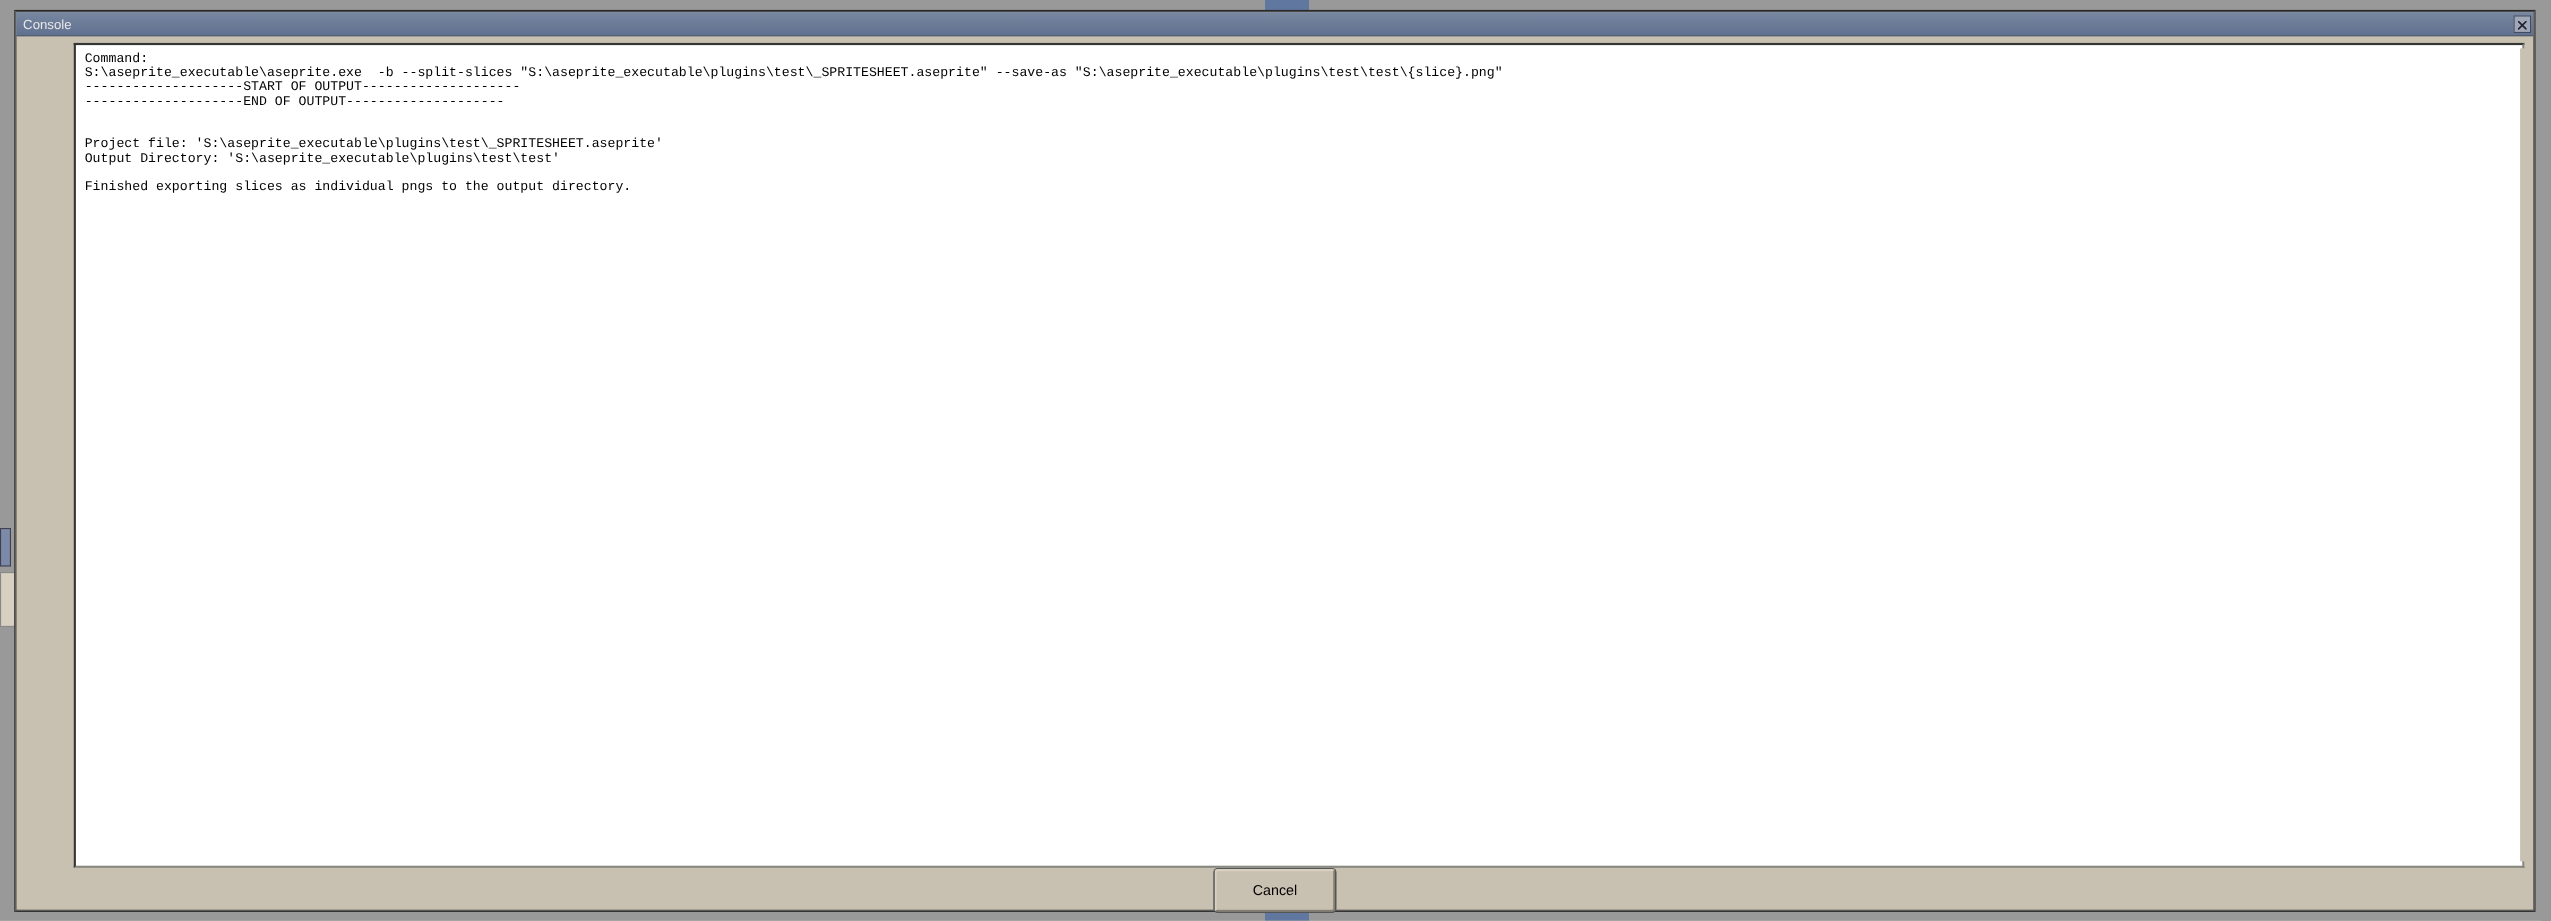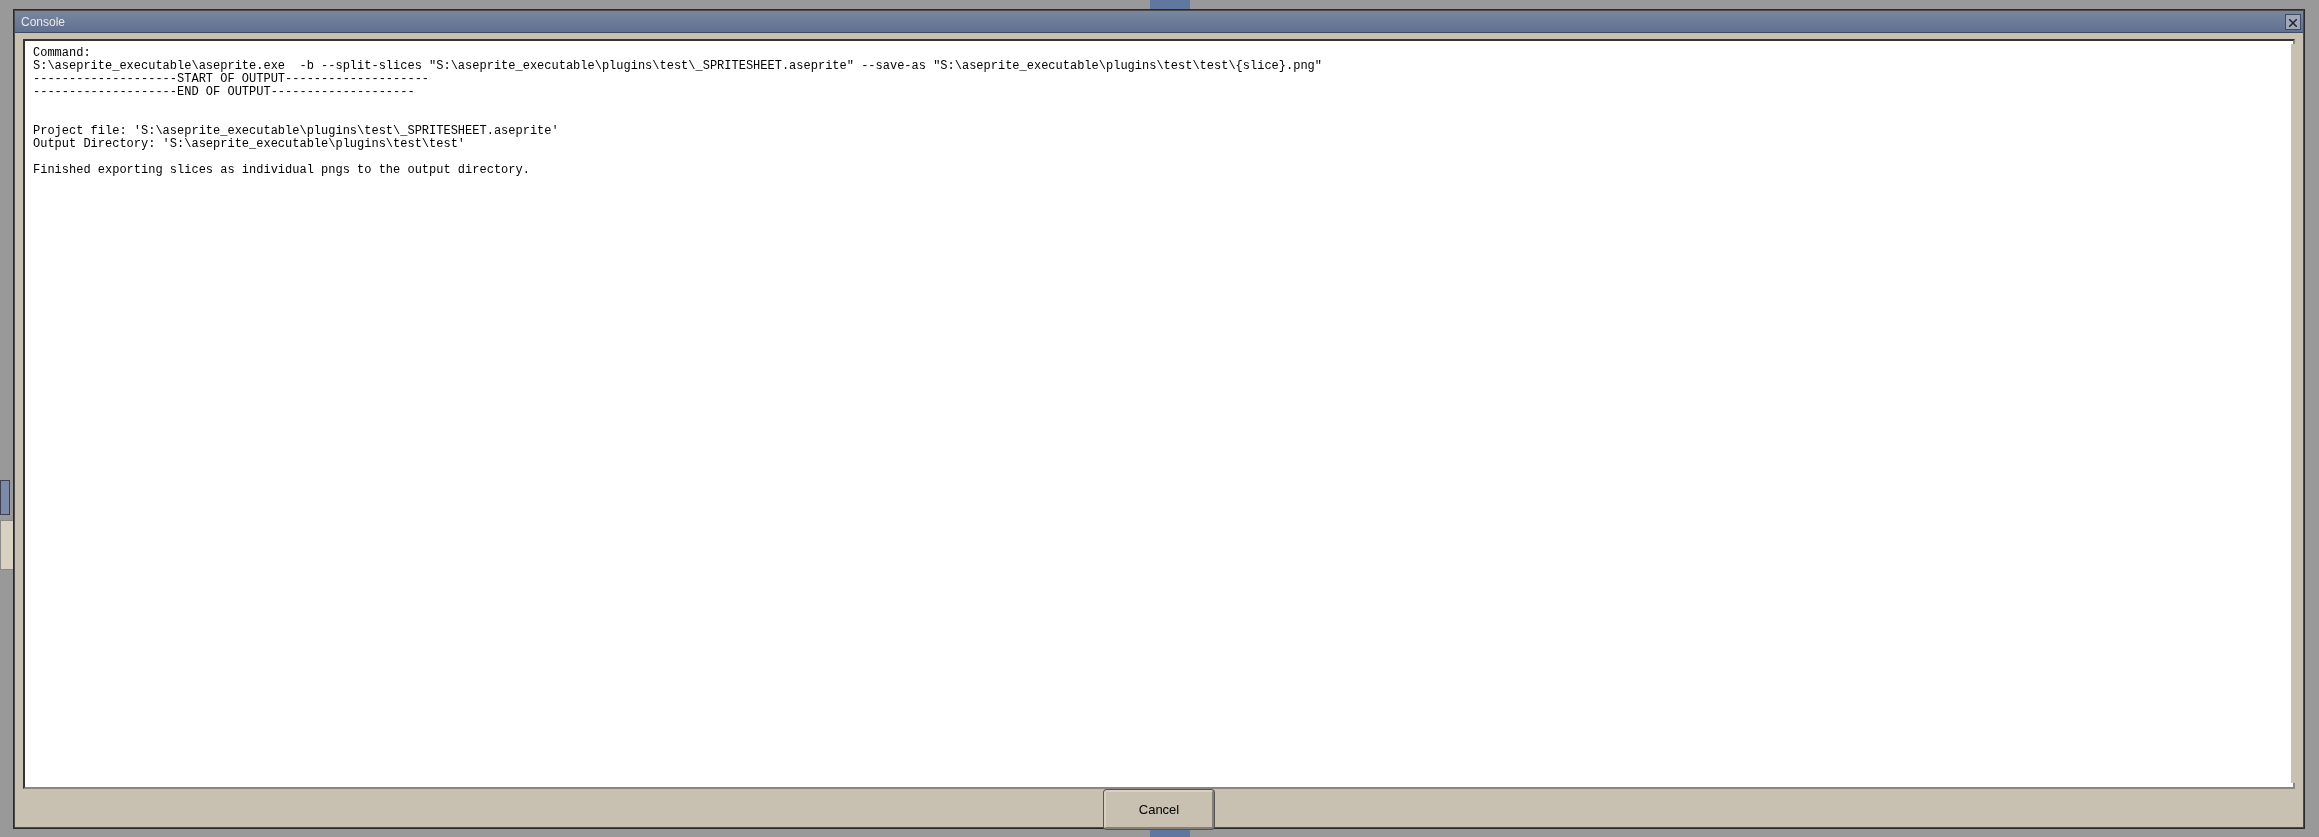--- a/index.html
+++ b/index.html
@@ -110,20 +110,21 @@
     flex: 1;
     background: #ffffff;
     border: 2px inset #888880;
     padding: 6px 8px;
     font-family: "Lucida Console", "Courier New", monospace;
     font-size: 12px;
     line-height: 13px;
     color: #000000;
     white-space: pre;
     overflow: hidden;
+    margin-left: 44px;
   }
   .button-row {
     height: 34px;
     display: flex;
     align-items: center;
     justify-content: center;
     padding-top: 6px;
   }
   .cancel-btn {
     min-width: 110px;

